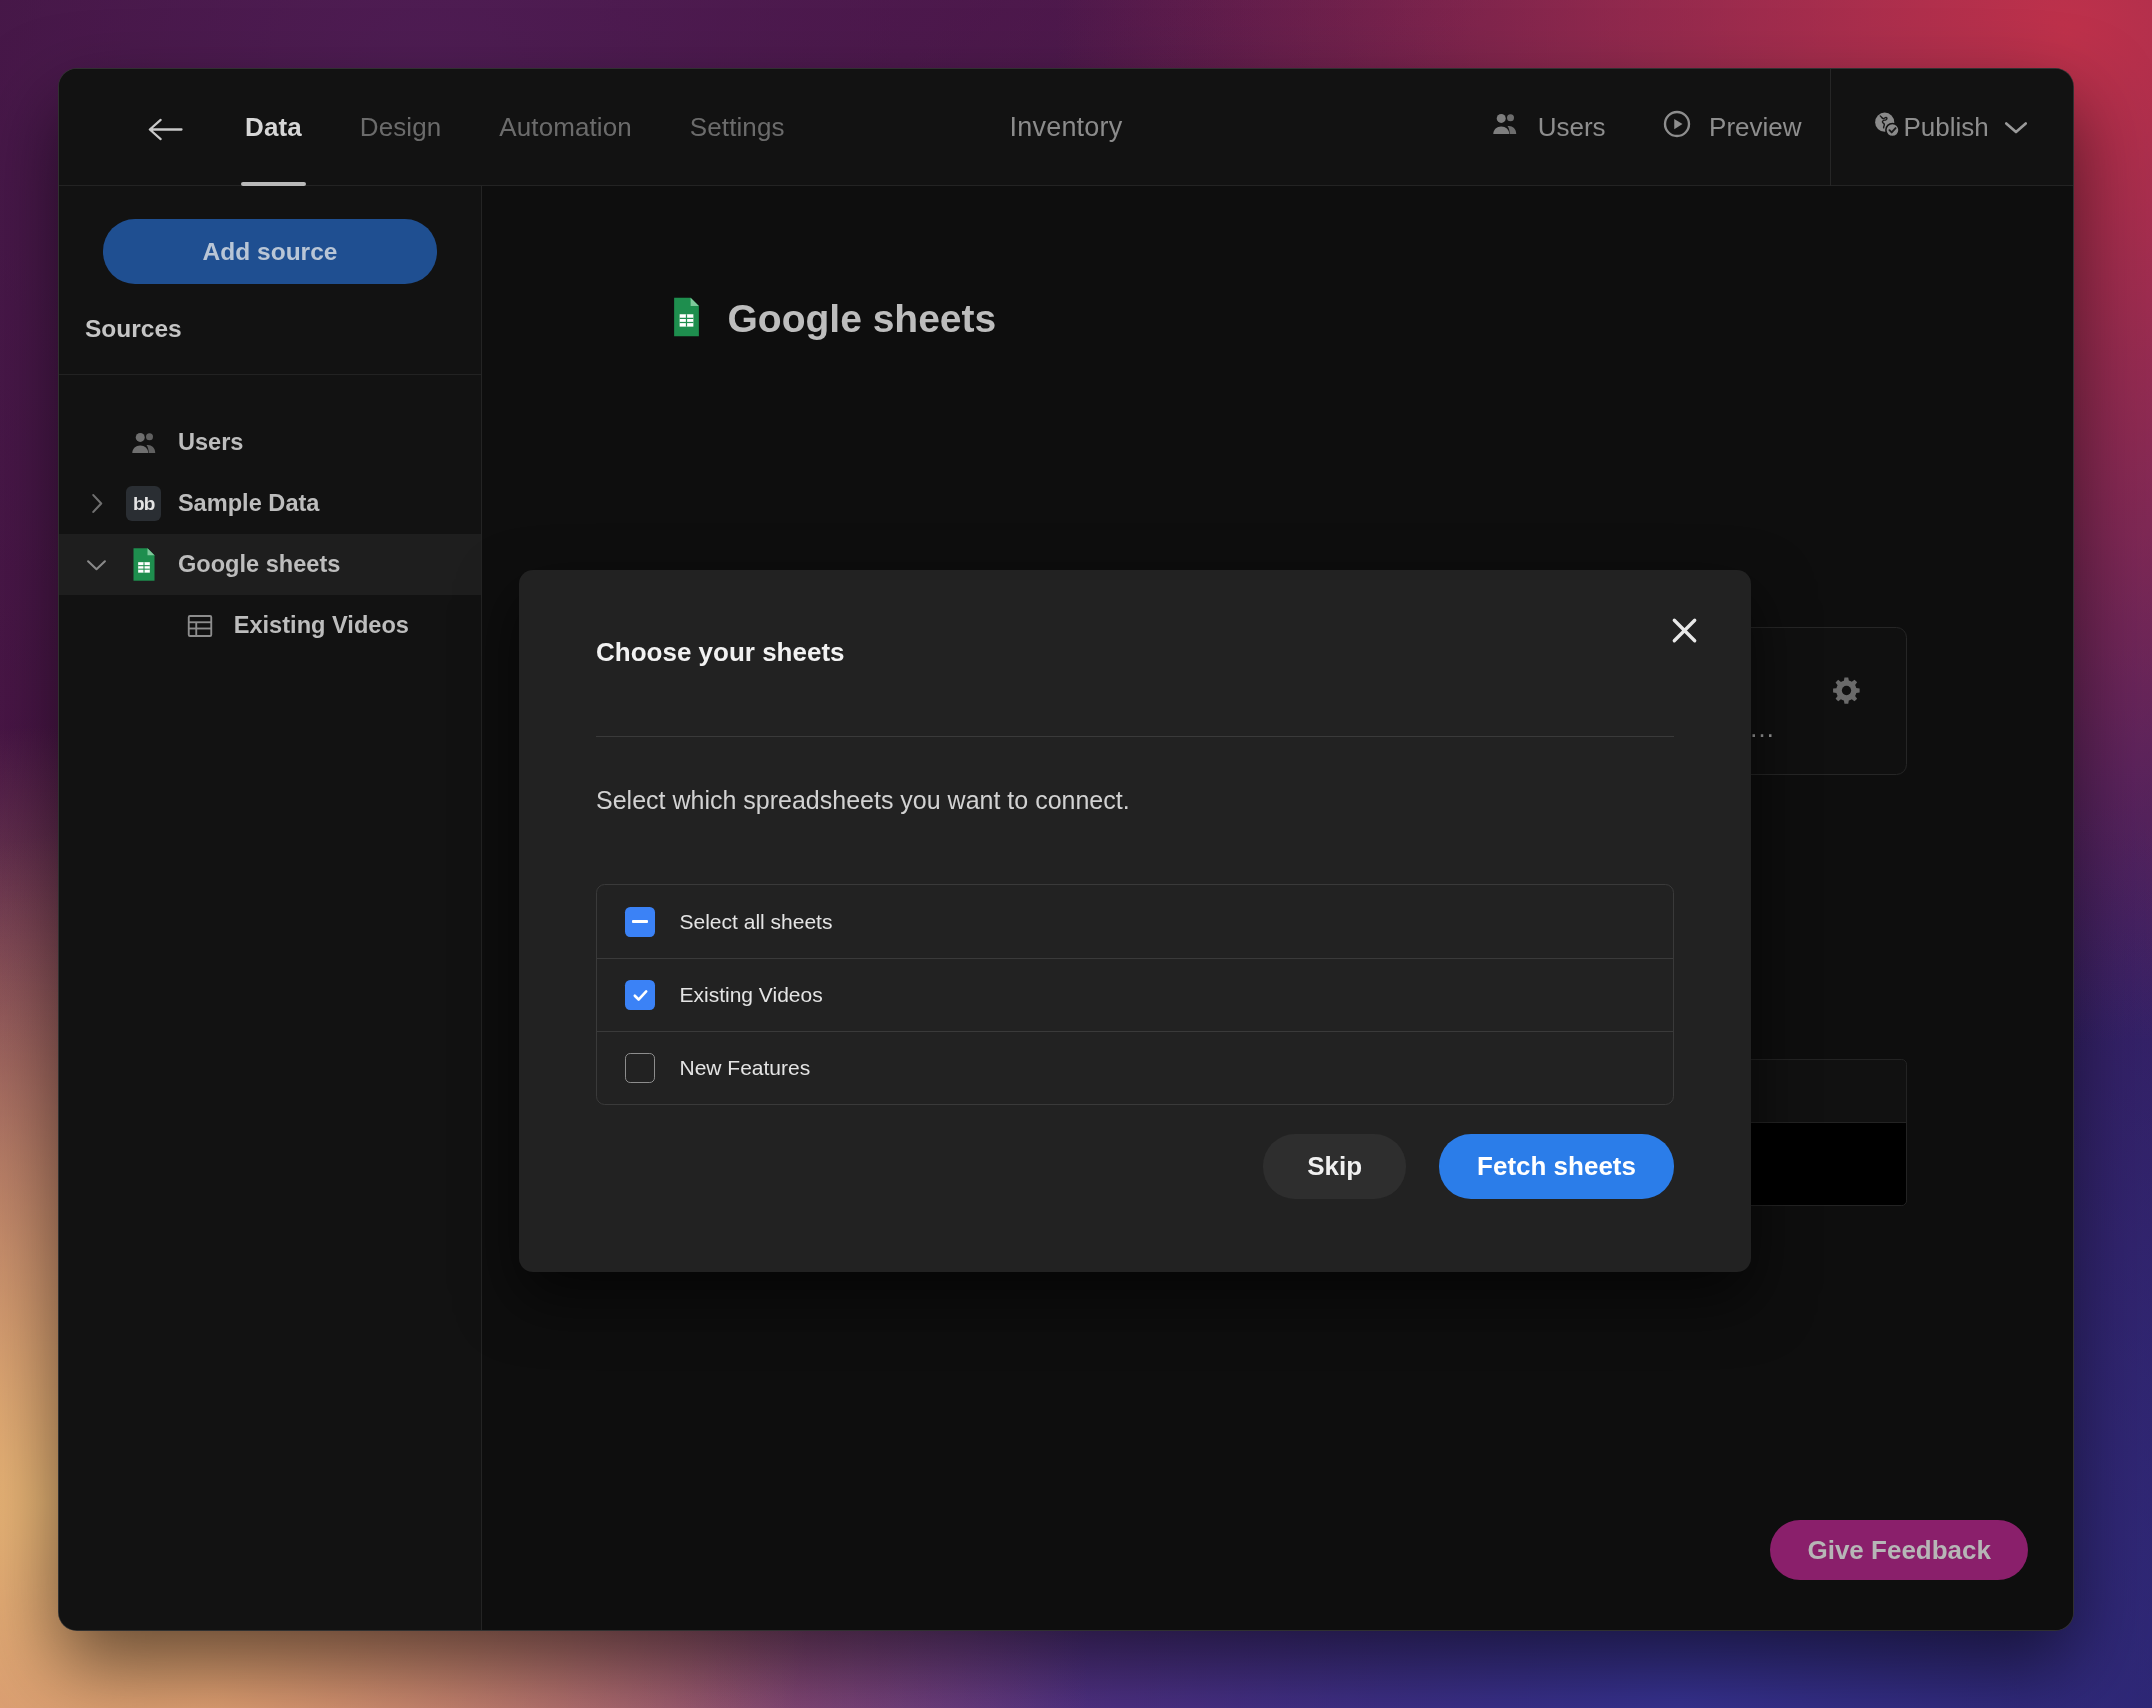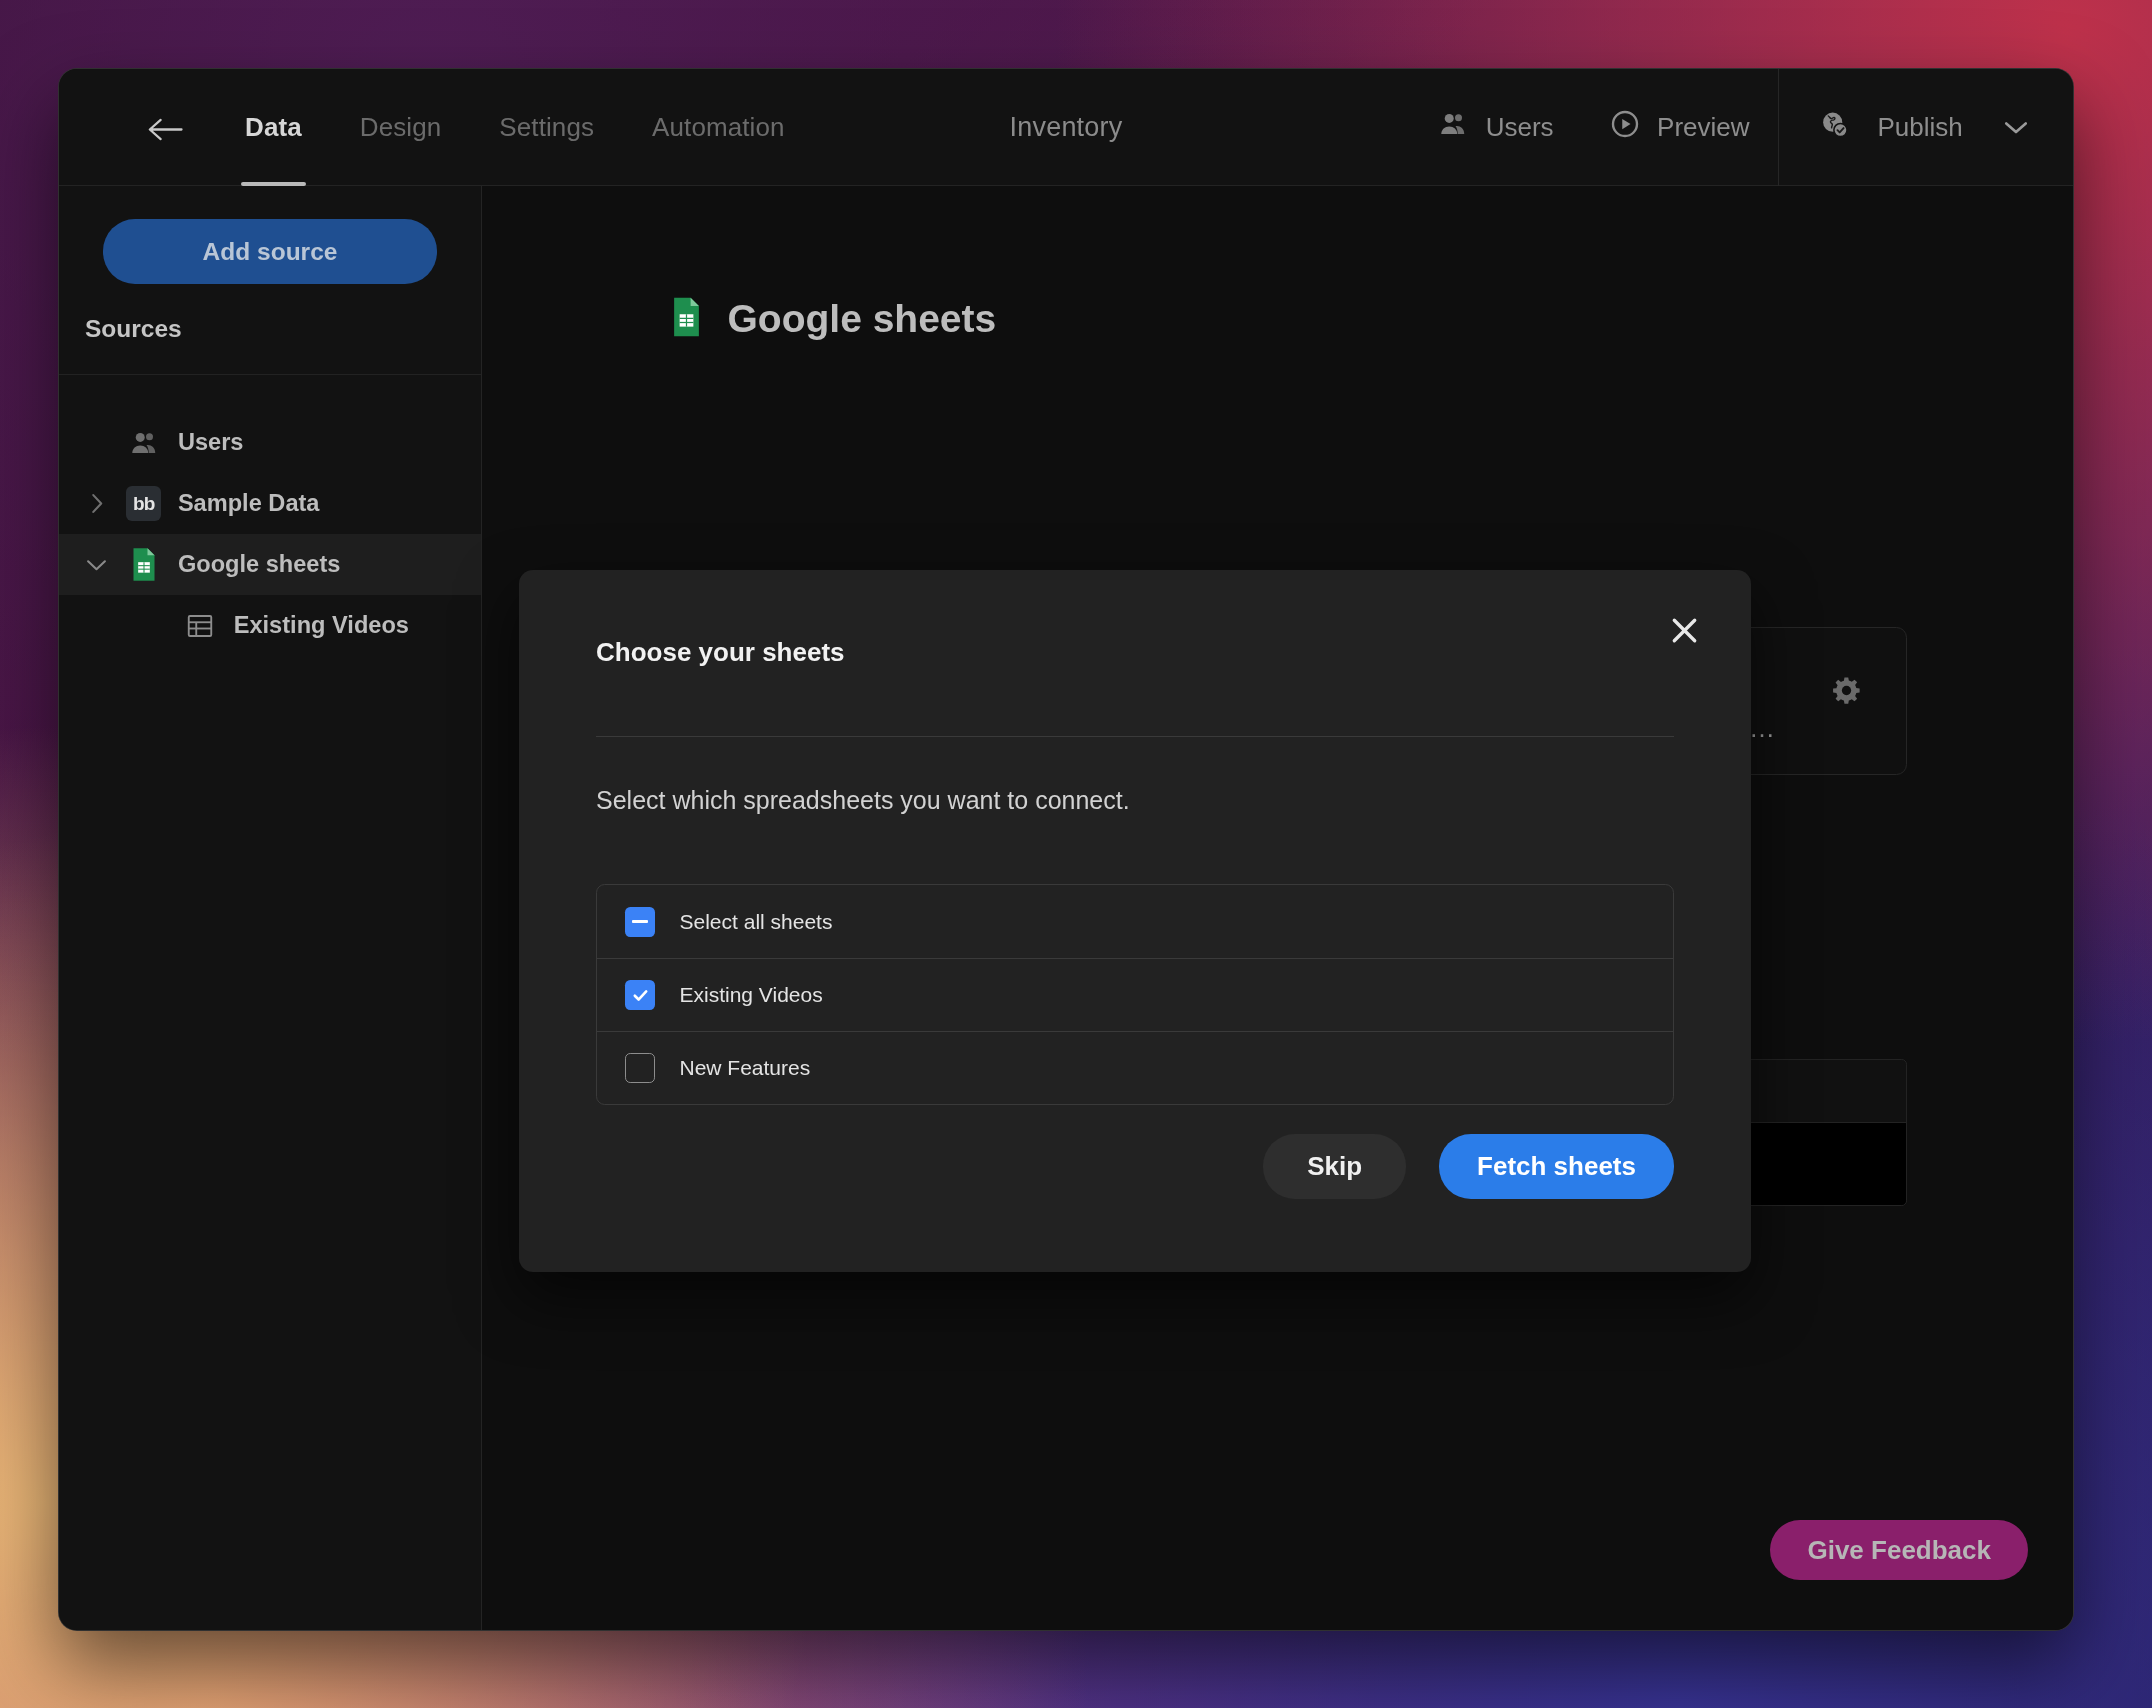--- a/index.html
+++ b/index.html
@@ -106,21 +106,21 @@
     gap: 17.5px;
     height: 117px;
     padding: 0 28px;
     font-size: 26px;
     color: #8e8e8e;
     cursor: pointer;
   }
   #publish-group {
     display: flex;
     align-items: center;
-    gap: 28px;
+    gap: 2px;
     height: 117px;
     padding: 0 44px 0 40px;
     border-left: 0.9px solid #262626;
     font-size: 26px;
     color: #8e8e8e;
     cursor: pointer;
   }
 
   
   #body-split {
@@ -411,22 +411,22 @@
 
       <div id="back-arrow">
         <svg width="40" height="33" viewBox="0 0 46 38" fill="none">
           <path d="M42 19 H6 M18 8 L5.5 19 L18 30" stroke="#c8c8c8" stroke-width="2.6" stroke-linecap="round" stroke-linejoin="round"></path>
         </svg>
       </div>
 
       <div class="tabs">
         <div class="tab active">Data</div>
         <div class="tab">Design</div>
+        <div class="tab">Automation</div>
         <div class="tab">Settings</div>
-        <div class="tab">Automation</div>
       </div>
 
       <div id="app-title">Inventory</div>
 
       <div id="topbar-right">
 
         <div class="tb-action">
           <span>
             <svg width="30" height="30" viewBox="0 0 24 24" fill="#7e7e7e">
               <circle cx="9" cy="7.5" r="3.6"></circle>

